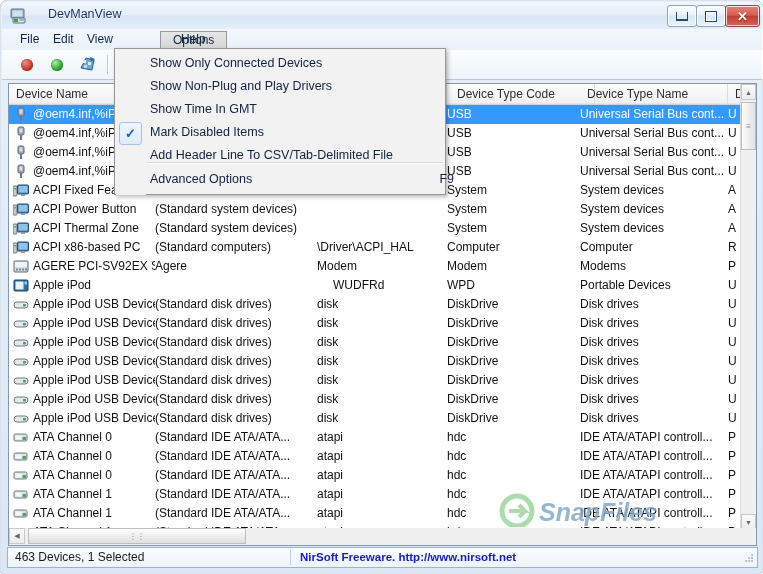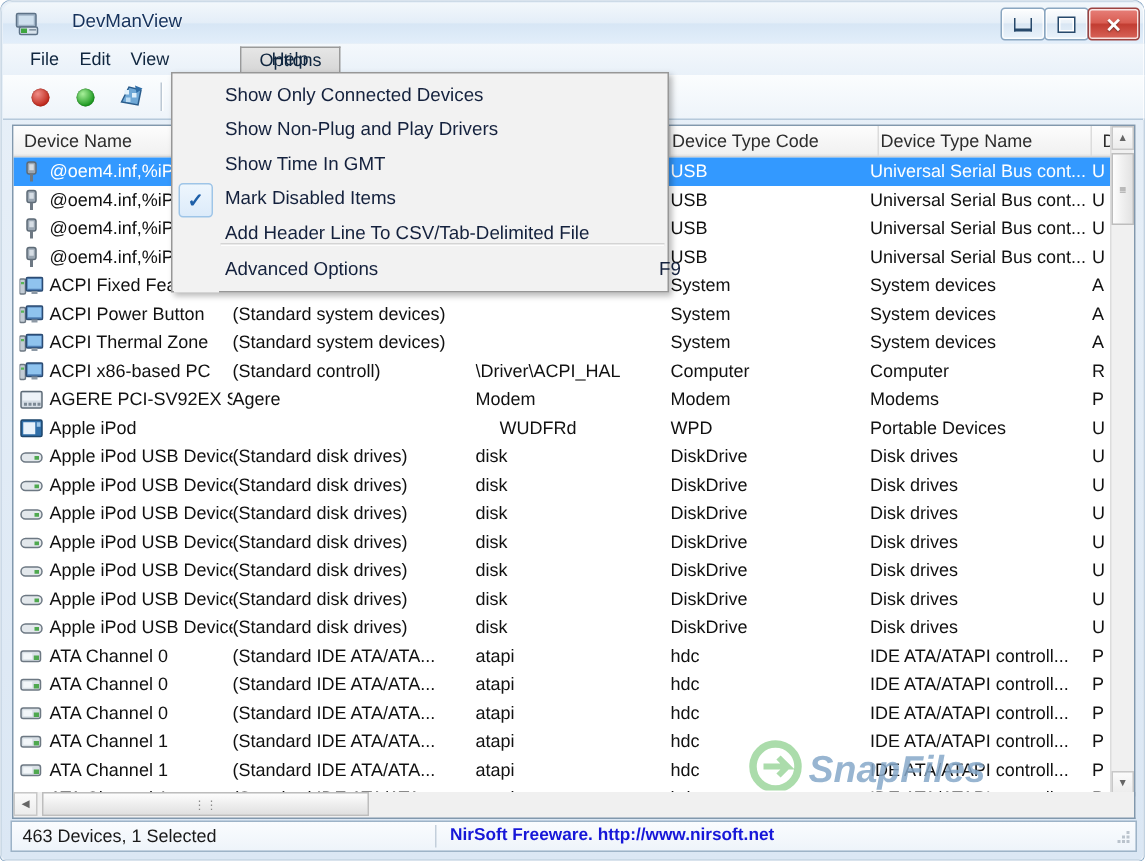--- a/index.html
+++ b/index.html
@@ -298,21 +298,21 @@
 
   <div id="listwrap">
 
     <div id="header-row">
       <div class="hcell" style="left:0px;width:146px">
         <span>Device Name</span>
         <span class="sortmark">⁄</span>
       </div>
       <div class="hcell" style="left:146px;width:162px"></div>
       <div class="hcell" style="left:308px;width:130px"></div>
-      <div class="hcell" style="left:432px;width:145px">Device Type Code</div>
+      <div class="hcell" style="left:441px;width:145px">Device Type Code</div>
       <div class="hcell" style="left:571px;width:148px">Device Type Name</div>
       <div class="hcell" style="left:719px;width:40px">D</div>
     </div>
 
     <div id="rows">
         <div class="row selected">
           <span class="ico"><svg viewBox="0 0 16 15">
               <rect x="5" y="1" width="6" height="8" rx="1.5" fill="#9aa6b2" stroke="#5e6b77"></rect>
               <rect x="6.5" y="2.5" width="3" height="4" fill="#d7dee5"></rect>
               <rect x="7" y="9" width="2" height="5" fill="#6d7883"></rect>
@@ -398,21 +398,21 @@
         </div>
         <div class="row">
           <span class="ico"><svg viewBox="0 0 16 15">
               <rect x="0" y="3" width="4" height="10" rx="1" fill="#c3ccd5" stroke="#6d7883"></rect>
               <rect x="1" y="5" width="2" height="1.5" fill="#58b558"></rect>
               <rect x="4.5" y="2" width="11" height="9" rx="1" fill="#4f7fb5" stroke="#2c4c73"></rect>
               <rect x="5.5" y="3" width="9" height="6.5" fill="#8fc3ee"></rect>
               <rect x="8" y="11" width="4" height="2" fill="#8d99a5"></rect>
             </svg></span>
           <div class="cell c0" style="left: 0px; width: 146px;">ACPI x86-based PC</div>
-          <div class="cell" style="left: 146px; width: 162px;">(Standard controll)</div>
+          <div class="cell" style="left: 146px; width: 162px;">(Standard computers)</div>
           <div class="cell" style="left: 308px; width: 130px;">\Driver\ACPI_HAL</div>
           <div class="cell" style="left: 438px; width: 133px;">Computer</div>
           <div class="cell" style="left: 571px; width: 148px;">Computer</div>
           <div class="cell" style="left: 719px; width: 40px;">R</div>
         </div>
         <div class="row">
           <span class="ico"><svg viewBox="0 0 16 15">
               <rect x="1" y="2" width="14" height="11" rx="1" fill="#d5dde5" stroke="#5e6b77"></rect>
               <rect x="2" y="3" width="12" height="5" fill="#eef3f8"></rect>
               <g fill="#7b8894">

